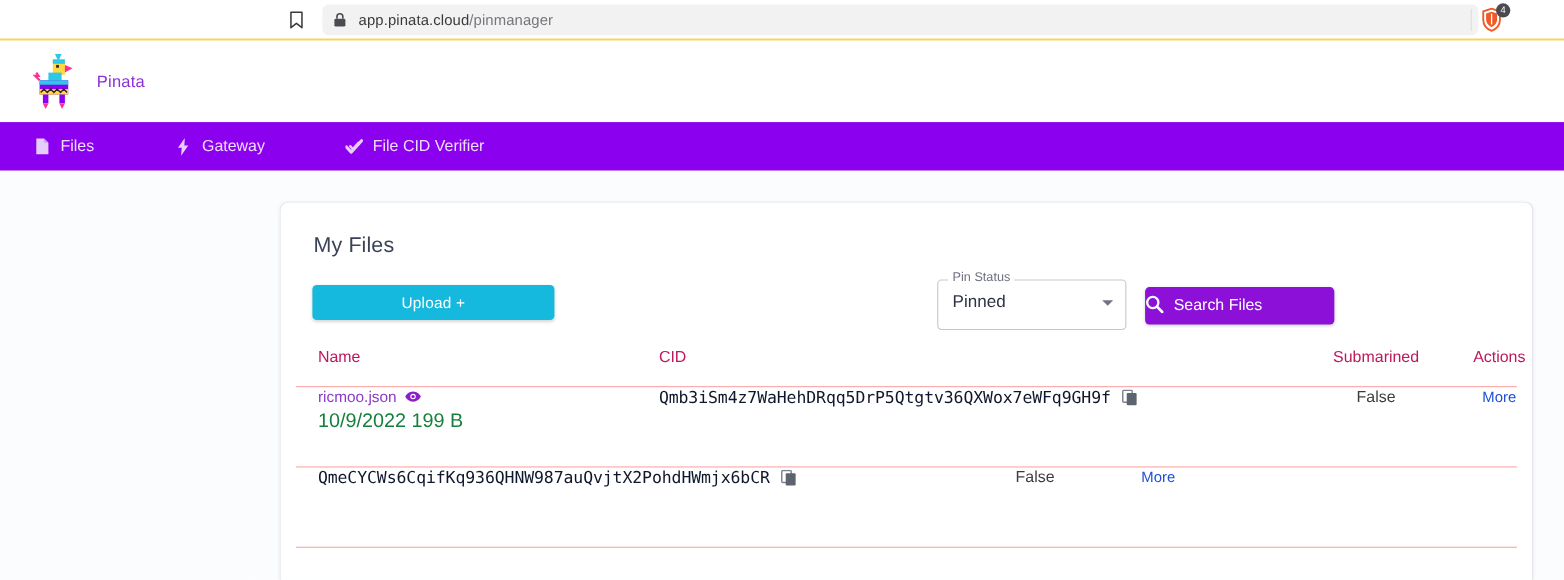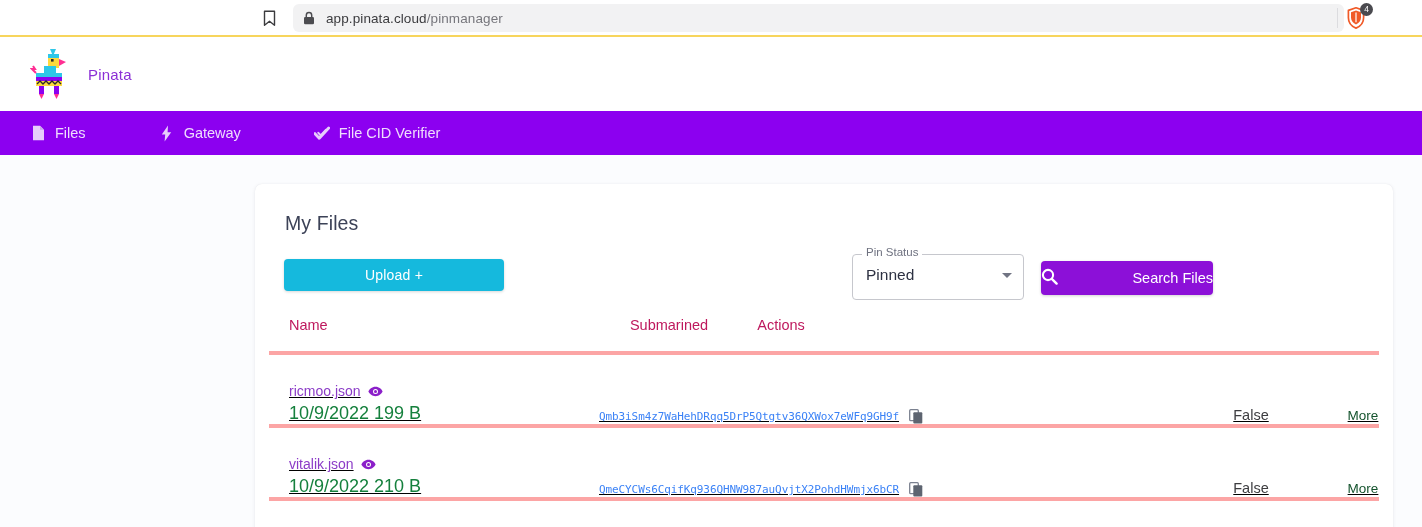--- a/index.html
+++ b/index.html
@@ -135,61 +135,60 @@
     position:absolute; right:12px; top:19px;
     width:0; height:0;
     border-left:5px solid transparent;
     border-right:5px solid transparent;
     border-top:5px solid #717483;
   }
   .search-btn{
     position:absolute; left:772px; top:8px;
     width:172px; height:34px;
     background:#8C10D8; border:none; border-radius:4px;
-    display:flex; align-items:center; justify-content:space-between; gap:9px;
+    display:flex; align-items:center; justify-content:flex-start; gap:9px;
     color:#ffffff; font-size:14.5px; font-family:inherit;
     box-shadow:0 1px 3px rgba(0,0,0,.18);
     cursor:pointer;
   }
 
   
   .tbl{ position:relative; margin-top:2px; }
   .tbl-head{
     display:flex; align-items:flex-start;
     height:34px; padding:0 20px;
     font-size:14.5px; color:#be185d;
   }
   .col-name{ width:310px; flex:0 0 310px; }
   .col-cid{ width:582px; flex:0 0 582px; }
   .col-sub{ width:140px; flex:0 0 140px; text-align:center; }
   .col-act{ width:84px; flex:0 0 84px; text-align:center; }
 
   .tbl-row{
-    display:flex; align-items:flex-end;
+    display:flex; align-items:flex-start;
     height:73px; padding:0 20px;
-    border-top:4px solid #fca5a5;
-    text-decoration:underline;
+    border-top:1px solid #fca5a5;
   }
   .fname-line{ display:flex; align-items:center; gap:7px; }
   .fname{
     font-size:14px; color:#8b3bc7; cursor:pointer;
   }
   .eye-icon{ display:flex; align-items:center; cursor:pointer; }
   .fmeta{
     margin-top:4px; font-size:18px; color:#15803d;
   }
   .cid-cell{ display:flex; align-items:center; gap:10px; }
   .cid-text{
     font-family:"DejaVu Sans Mono", monospace;
-    font-size:11px; color:#3b82f6; letter-spacing:-.1px;
+    font-size:15px; color:#0f172a; letter-spacing:-.1px;
   }
   .copy-icon{ display:flex; align-items:center; cursor:pointer; }
   .sub-val{ font-size:14.5px; color:#3d3d40; }
   .more-link{
-    font-size:13.5px; color:#14532d; cursor:pointer;
+    font-size:13.5px; color:#1d4ed8; cursor:pointer;
   }
 </style>
 </head>
 <body>
 
 <div class="browser-chrome">
 
   <div class="chrome-bookmark">
     <svg width="13" height="17" viewBox="0 0 13 17" fill="none">
       <path d="M1.5 1.2h10v14l-5-4-5 4z" stroke="#3b3b3e" stroke-width="1.4" stroke-linejoin="round" fill="none"></path>
@@ -307,20 +306,21 @@
           </svg>
         </span>
         <span>Search Files</span>
       </button>
     </div>
 
     <div class="tbl">
 
       <div class="tbl-head">
         <div class="col-name">Name</div>
+        <div class="col-cid">CID</div>
         <div class="col-sub">Submarined</div>
         <div class="col-act">Actions</div>
       </div>
 
       <div class="tbl-row">
         <div class="col-name">
           <div class="fname-line">
             <span class="fname">ricmoo.json</span>
             <span class="eye-icon">
               <svg width="15" height="11" viewBox="0 0 15 11">
@@ -346,33 +346,20 @@
         <div class="col-sub">
           <span class="sub-val">False</span>
         </div>
 
         <div class="col-act">
           <span class="more-link">More</span>
         </div>
       </div>
 
       <div class="tbl-row">
-        <div class="col-name">
-          <div class="fname-line">
-            <span class="fname">vitalik.json</span>
-            <span class="eye-icon">
-              <svg width="15" height="11" viewBox="0 0 15 11">
-                <path d="M7.5.8C3.9.8 1.2 3.5.4 5.5c.8 2 3.5 4.7 7.1 4.7s6.3-2.7 7.1-4.7C13.8 3.5 11.1.8 7.5.8z" fill="#8b1fc9"></path>
-                <circle cx="7.5" cy="5.5" r="2.5" fill="#ffffff"></circle>
-                <circle cx="7.5" cy="5.5" r="1.5" fill="#8b1fc9"></circle>
-              </svg>
-            </span>
-          </div>
-          <div class="fmeta">10/9/2022 210 B</div>
-        </div>
 
         <div class="col-cid cid-cell">
           <span class="cid-text">QmeCYCWs6CqifKq936QHNW987auQvjtX2PohdHWmjx6bCR</span>
           <span class="copy-icon">
             <svg width="14" height="15" viewBox="0 0 14 15">
               <rect x=".7" y=".7" width="8.6" height="11" rx="1" fill="none" stroke="#7b8190" stroke-width="1.3"></rect>
               <rect x="4.3" y="3.2" width="9" height="11.2" rx="1" fill="#5d6470"></rect>
             </svg>
           </span>
         </div>

